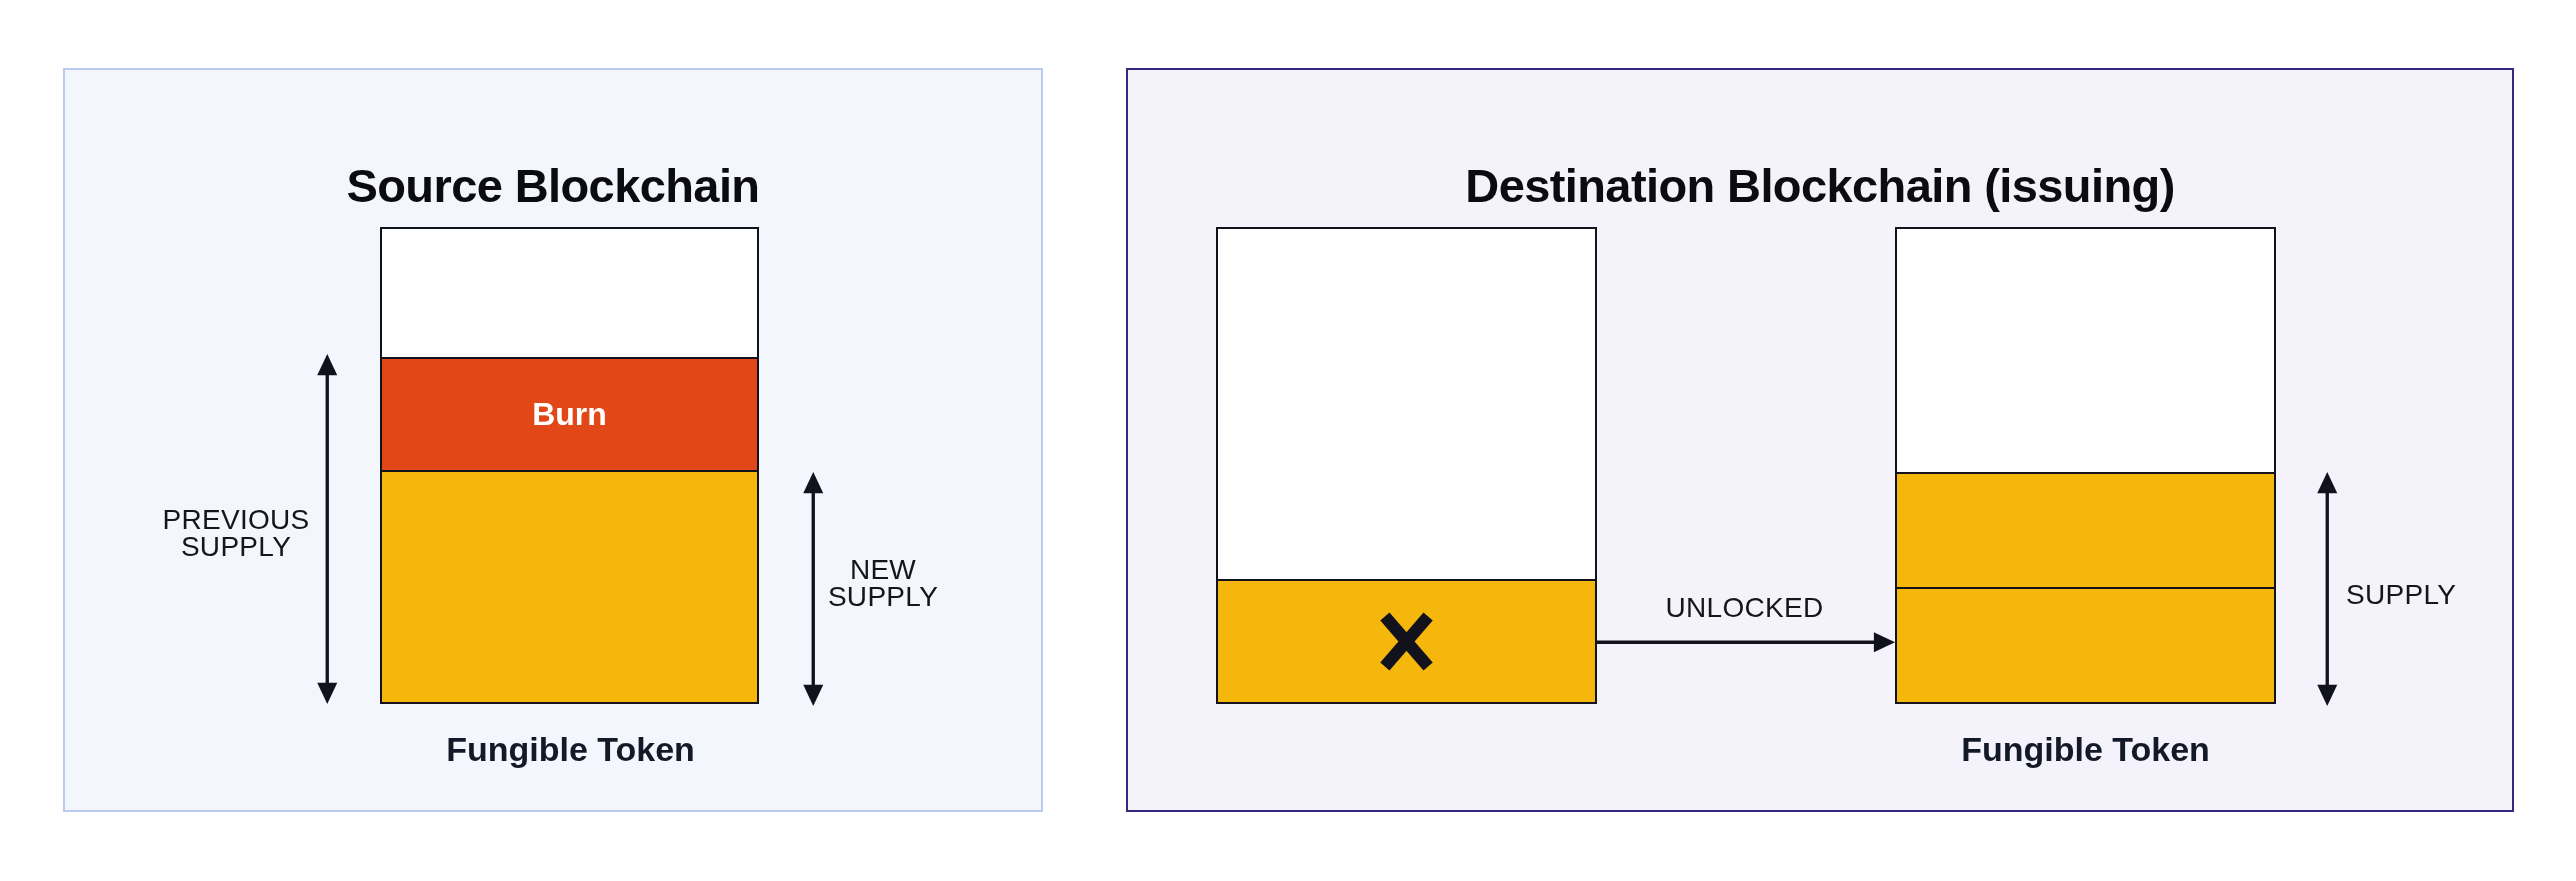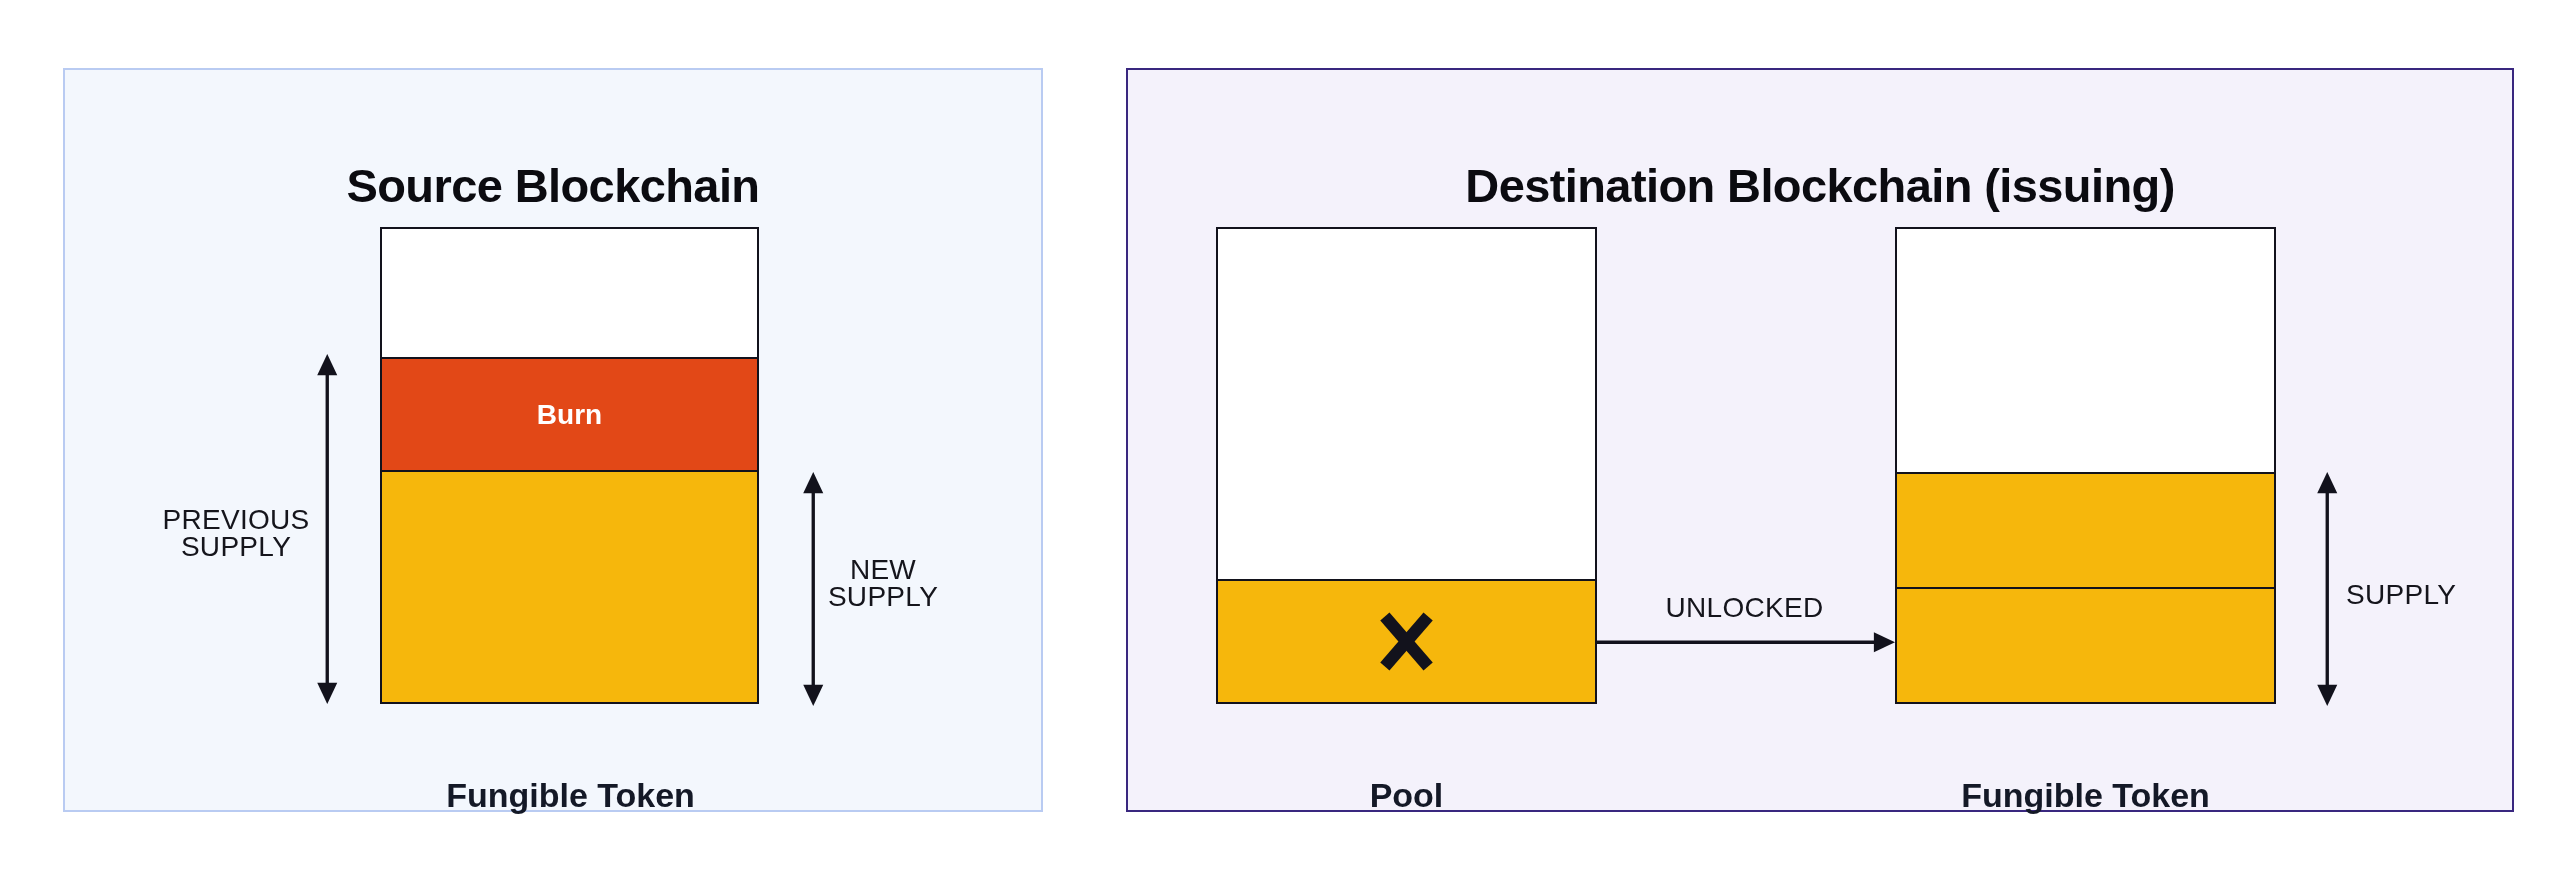--- a/index.html
+++ b/index.html
@@ -35,24 +35,24 @@
     height:115px; background:var(--burn-fill);
     border-top:2.2px solid var(--bar-outline); border-bottom:2.2px solid var(--bar-outline);
     display:flex; align-items:center; justify-content:center;
   }
   .sec-token-fill { flex:1; background:var(--token-fill); }
   .sec-token-block { background:var(--token-fill); border-top:2.2px solid var(--bar-outline); }
   .sec-token-flex {
     flex:1; background:var(--token-fill); border-top:2.2px solid var(--bar-outline);
     display:flex; align-items:center; justify-content:center;
   }
-  .burn-label { font-size:28px; font-weight:600; color:var(--burn-text);text-align:right; }
+  .burn-label { font-size:32px; font-weight:600; color:var(--burn-text);text-align:right; }
   .bar-label {
     position:absolute; top:660px; width:381px; text-align:center;
-    font-size:34px; font-weight:700; color:var(--label-text); white-space:nowrap;margin-top:46px;
+    font-size:34px; font-weight:700; color:var(--label-text); white-space:nowrap;
   }
   .small-label {
     position:absolute; font-size:28px; line-height:27px; font-weight:400;
     color:var(--small-label-text); letter-spacing:0.3px; text-align:center;
   }
   .arrow { position:absolute; display:block; }
   .arrow line { stroke:var(--arrow-color); stroke-width:6; }
   .arrow polygon { fill:var(--arrow-color); }
   .cross line { stroke:var(--arrow-color); stroke-width:22; }
 </style>
@@ -103,21 +103,20 @@
     <div class="bar" style="left:88px; width:381px;">
       <div class="sec sec-white" style="height:350px;"></div>
       <div class="sec sec-token-flex">
         <svg class="cross" width="61" height="61" viewBox="0 0 110 110">
           <line x1="16" y1="10" x2="94" y2="100"></line>
           <line x1="94" y1="10" x2="16" y2="100"></line>
         </svg>
       </div>
     </div>
 
-    <div class="bar-label" style="left:88px;">Pool</div>
 
     <div class="small-label" style="left:505px; top:524px; width:223px;">UNLOCKED</div>
 
     <svg class="arrow" style="left:469px; top:560px;" width="298" height="24.5" viewBox="0 0 536 44">
       <line x1="0" y1="22" x2="500" y2="22"></line>
       <polygon points="536,22 498,4 498,40"></polygon>
     </svg>
 
     <div class="bar" style="left:767px; width:381px;">
       <div class="sec sec-white" style="height:243px;"></div>

